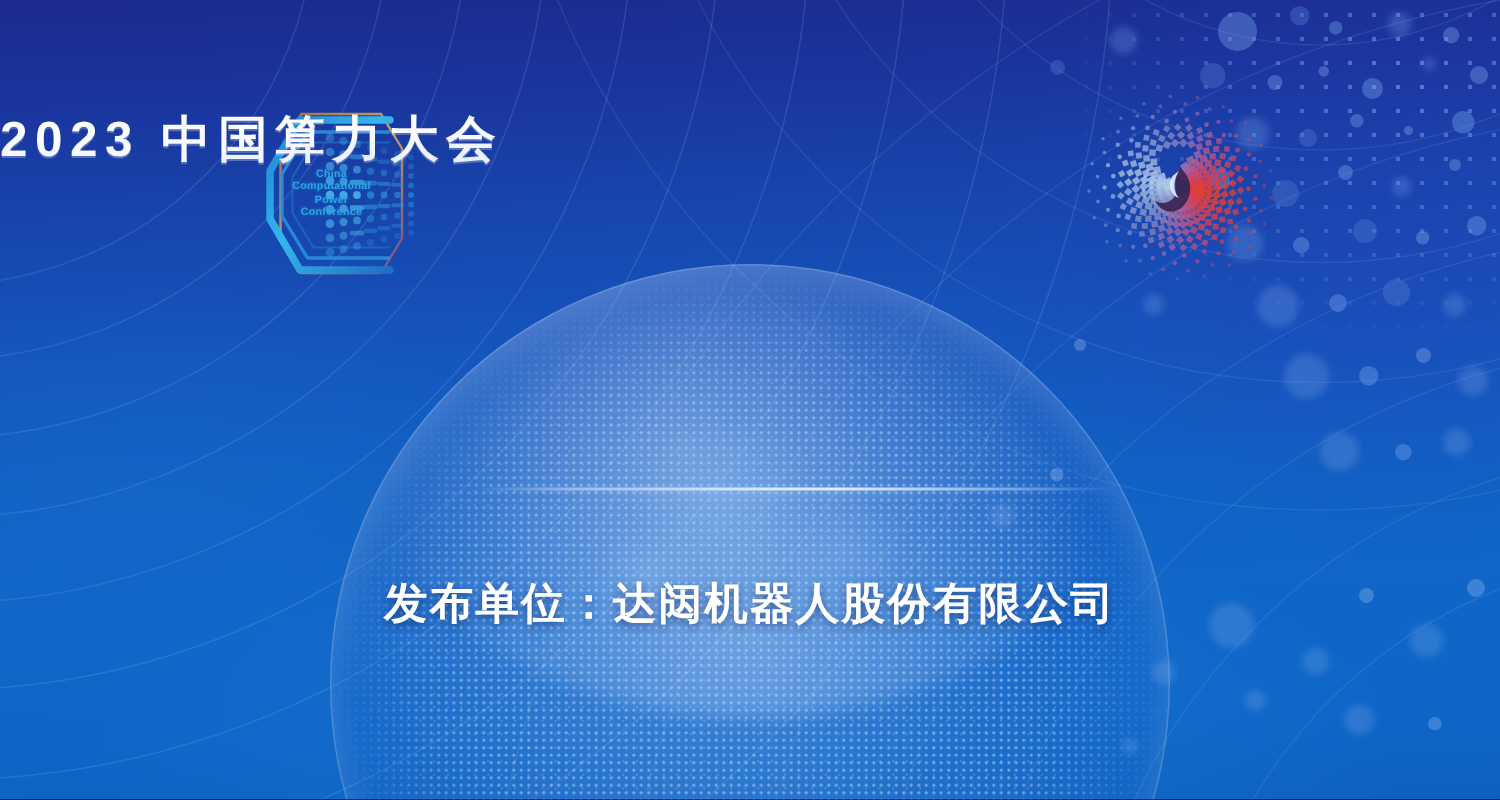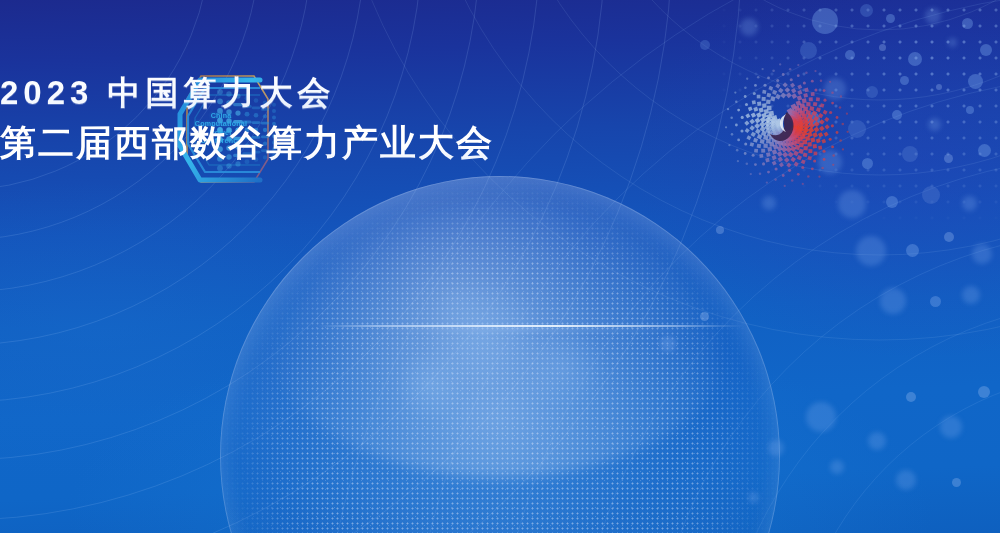--- a/index.html
+++ b/index.html
@@ -763,20 +763,20 @@
     <div class="logo-text">
       <div>China</div>
       <div>Computational</div>
       <div>Power</div>
       <div>Conference</div>
     </div>
   </div>
 
   <div class="head-block">
     <div class="head-l1">2023 中国算力大会</div>
-    <div class="head-l2">第二届西部数谷算力产业大会</div>
   </div>
 
 
   <div class="divider"></div>
 
+  <div class="publisher">发布单位：达闼机器人股份有限公司</div>
 
 </div>
 
 </body></html>

